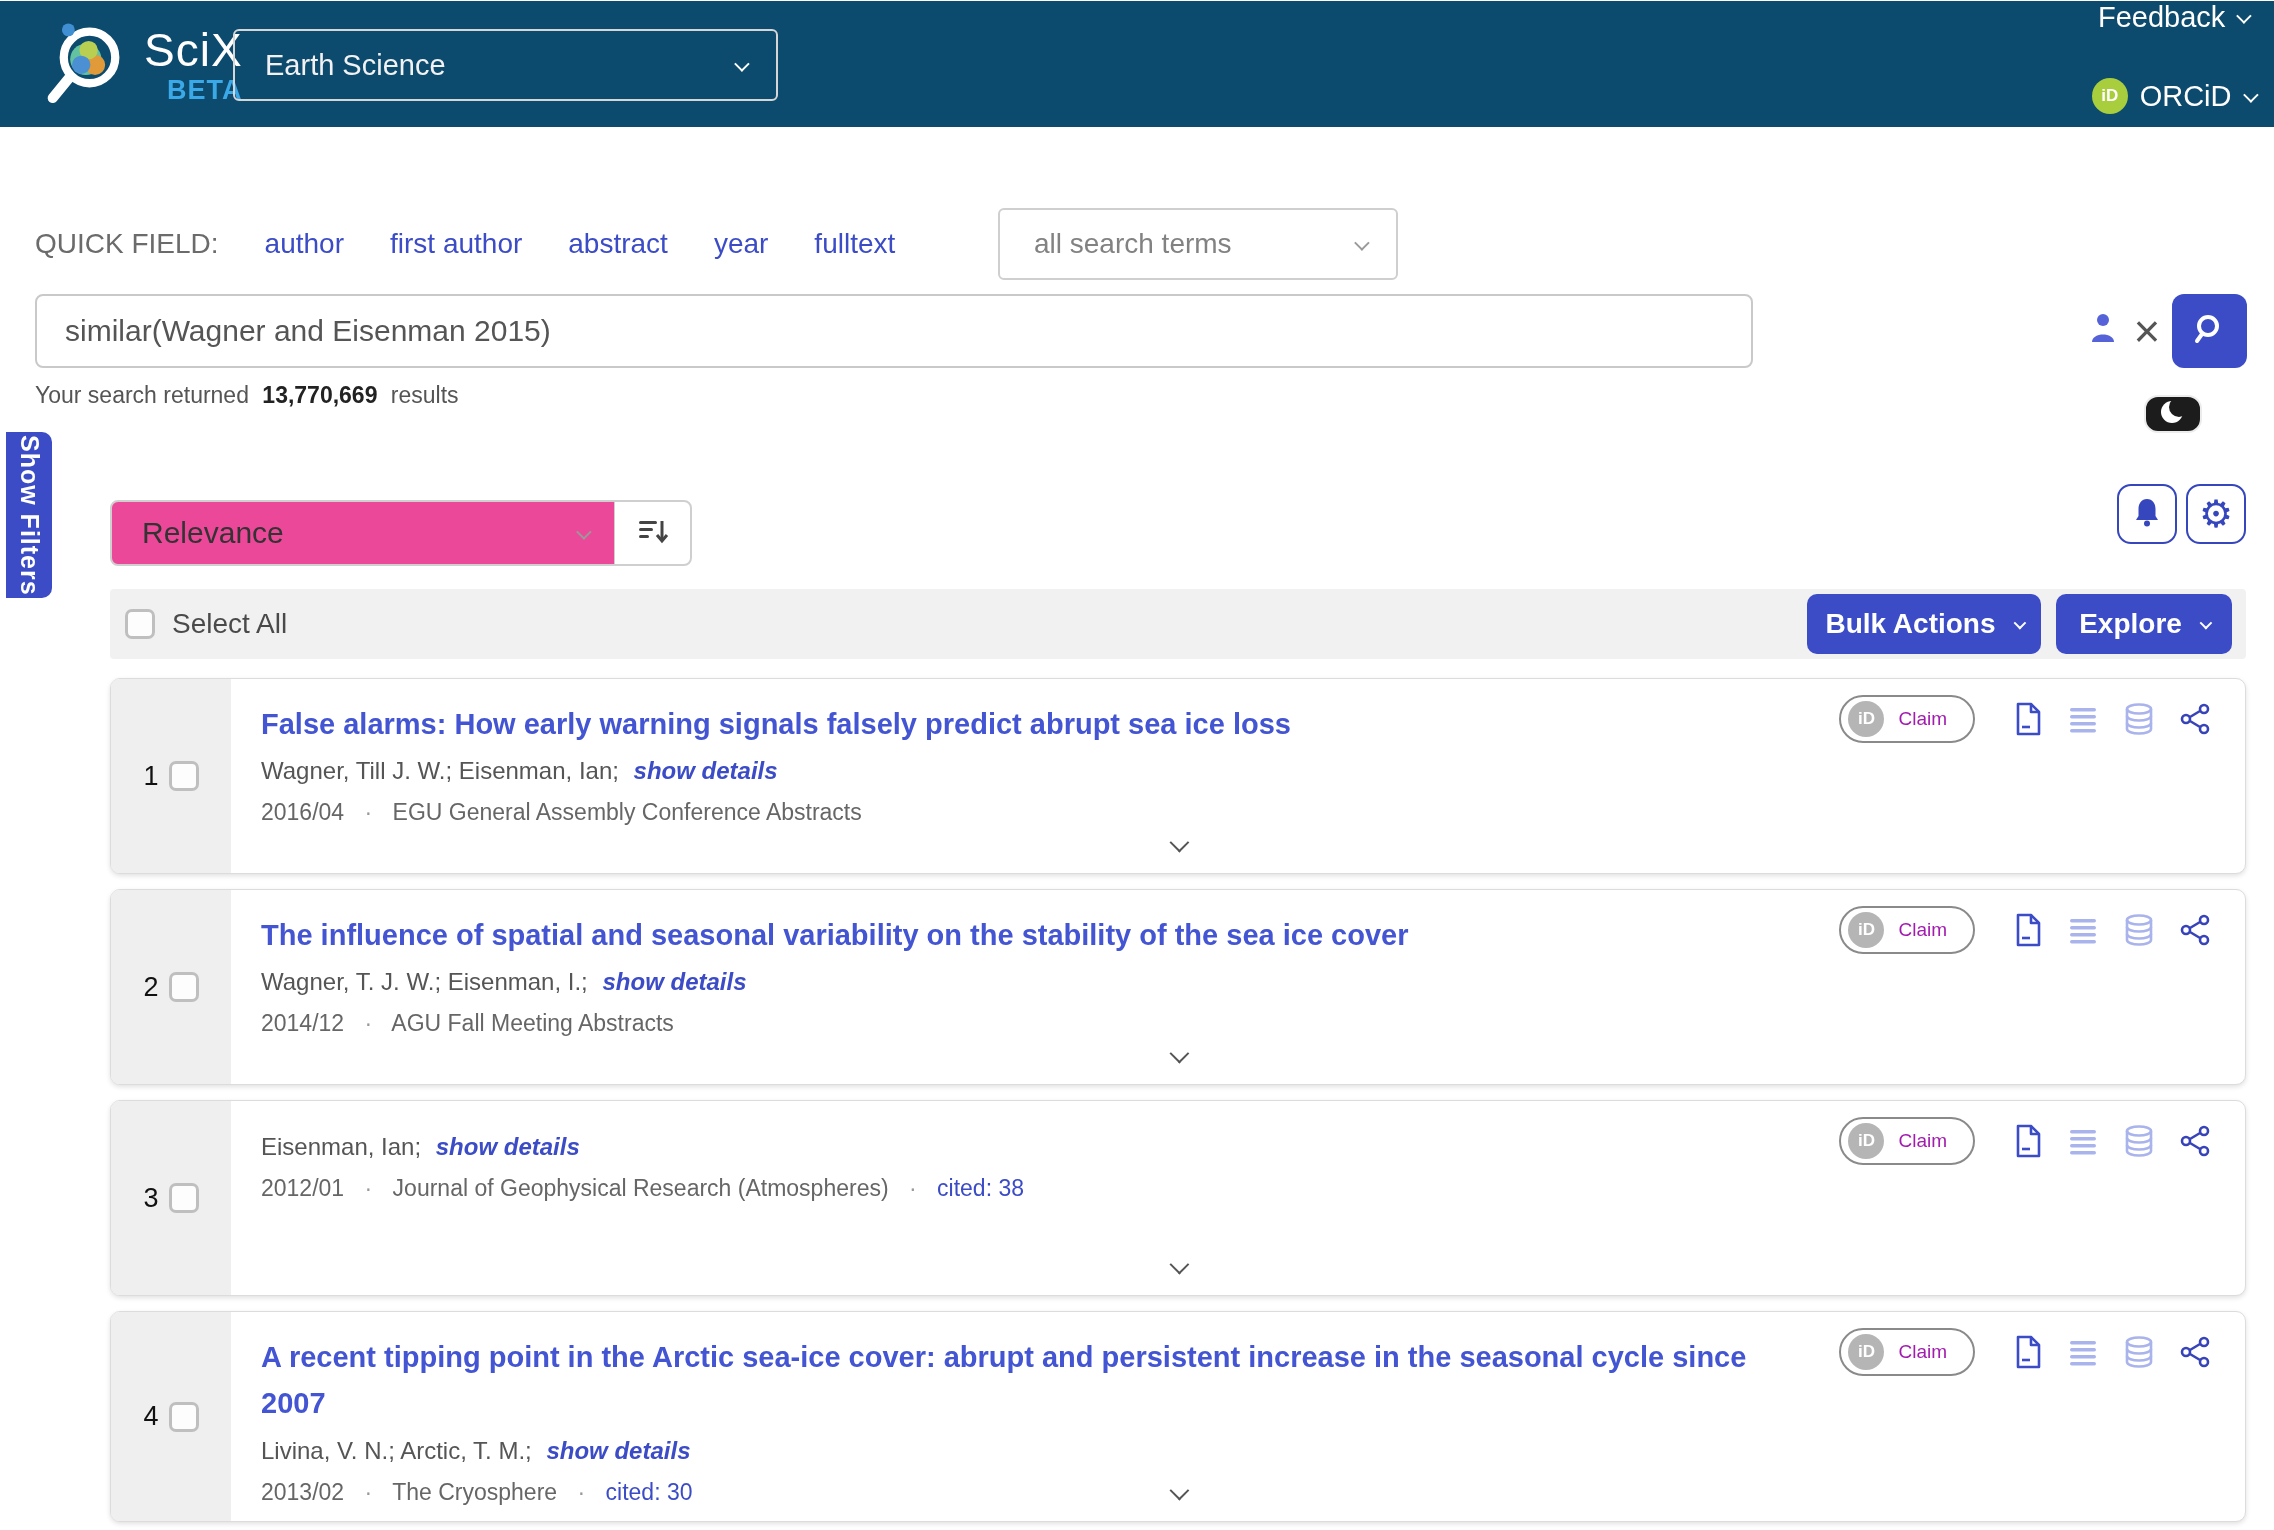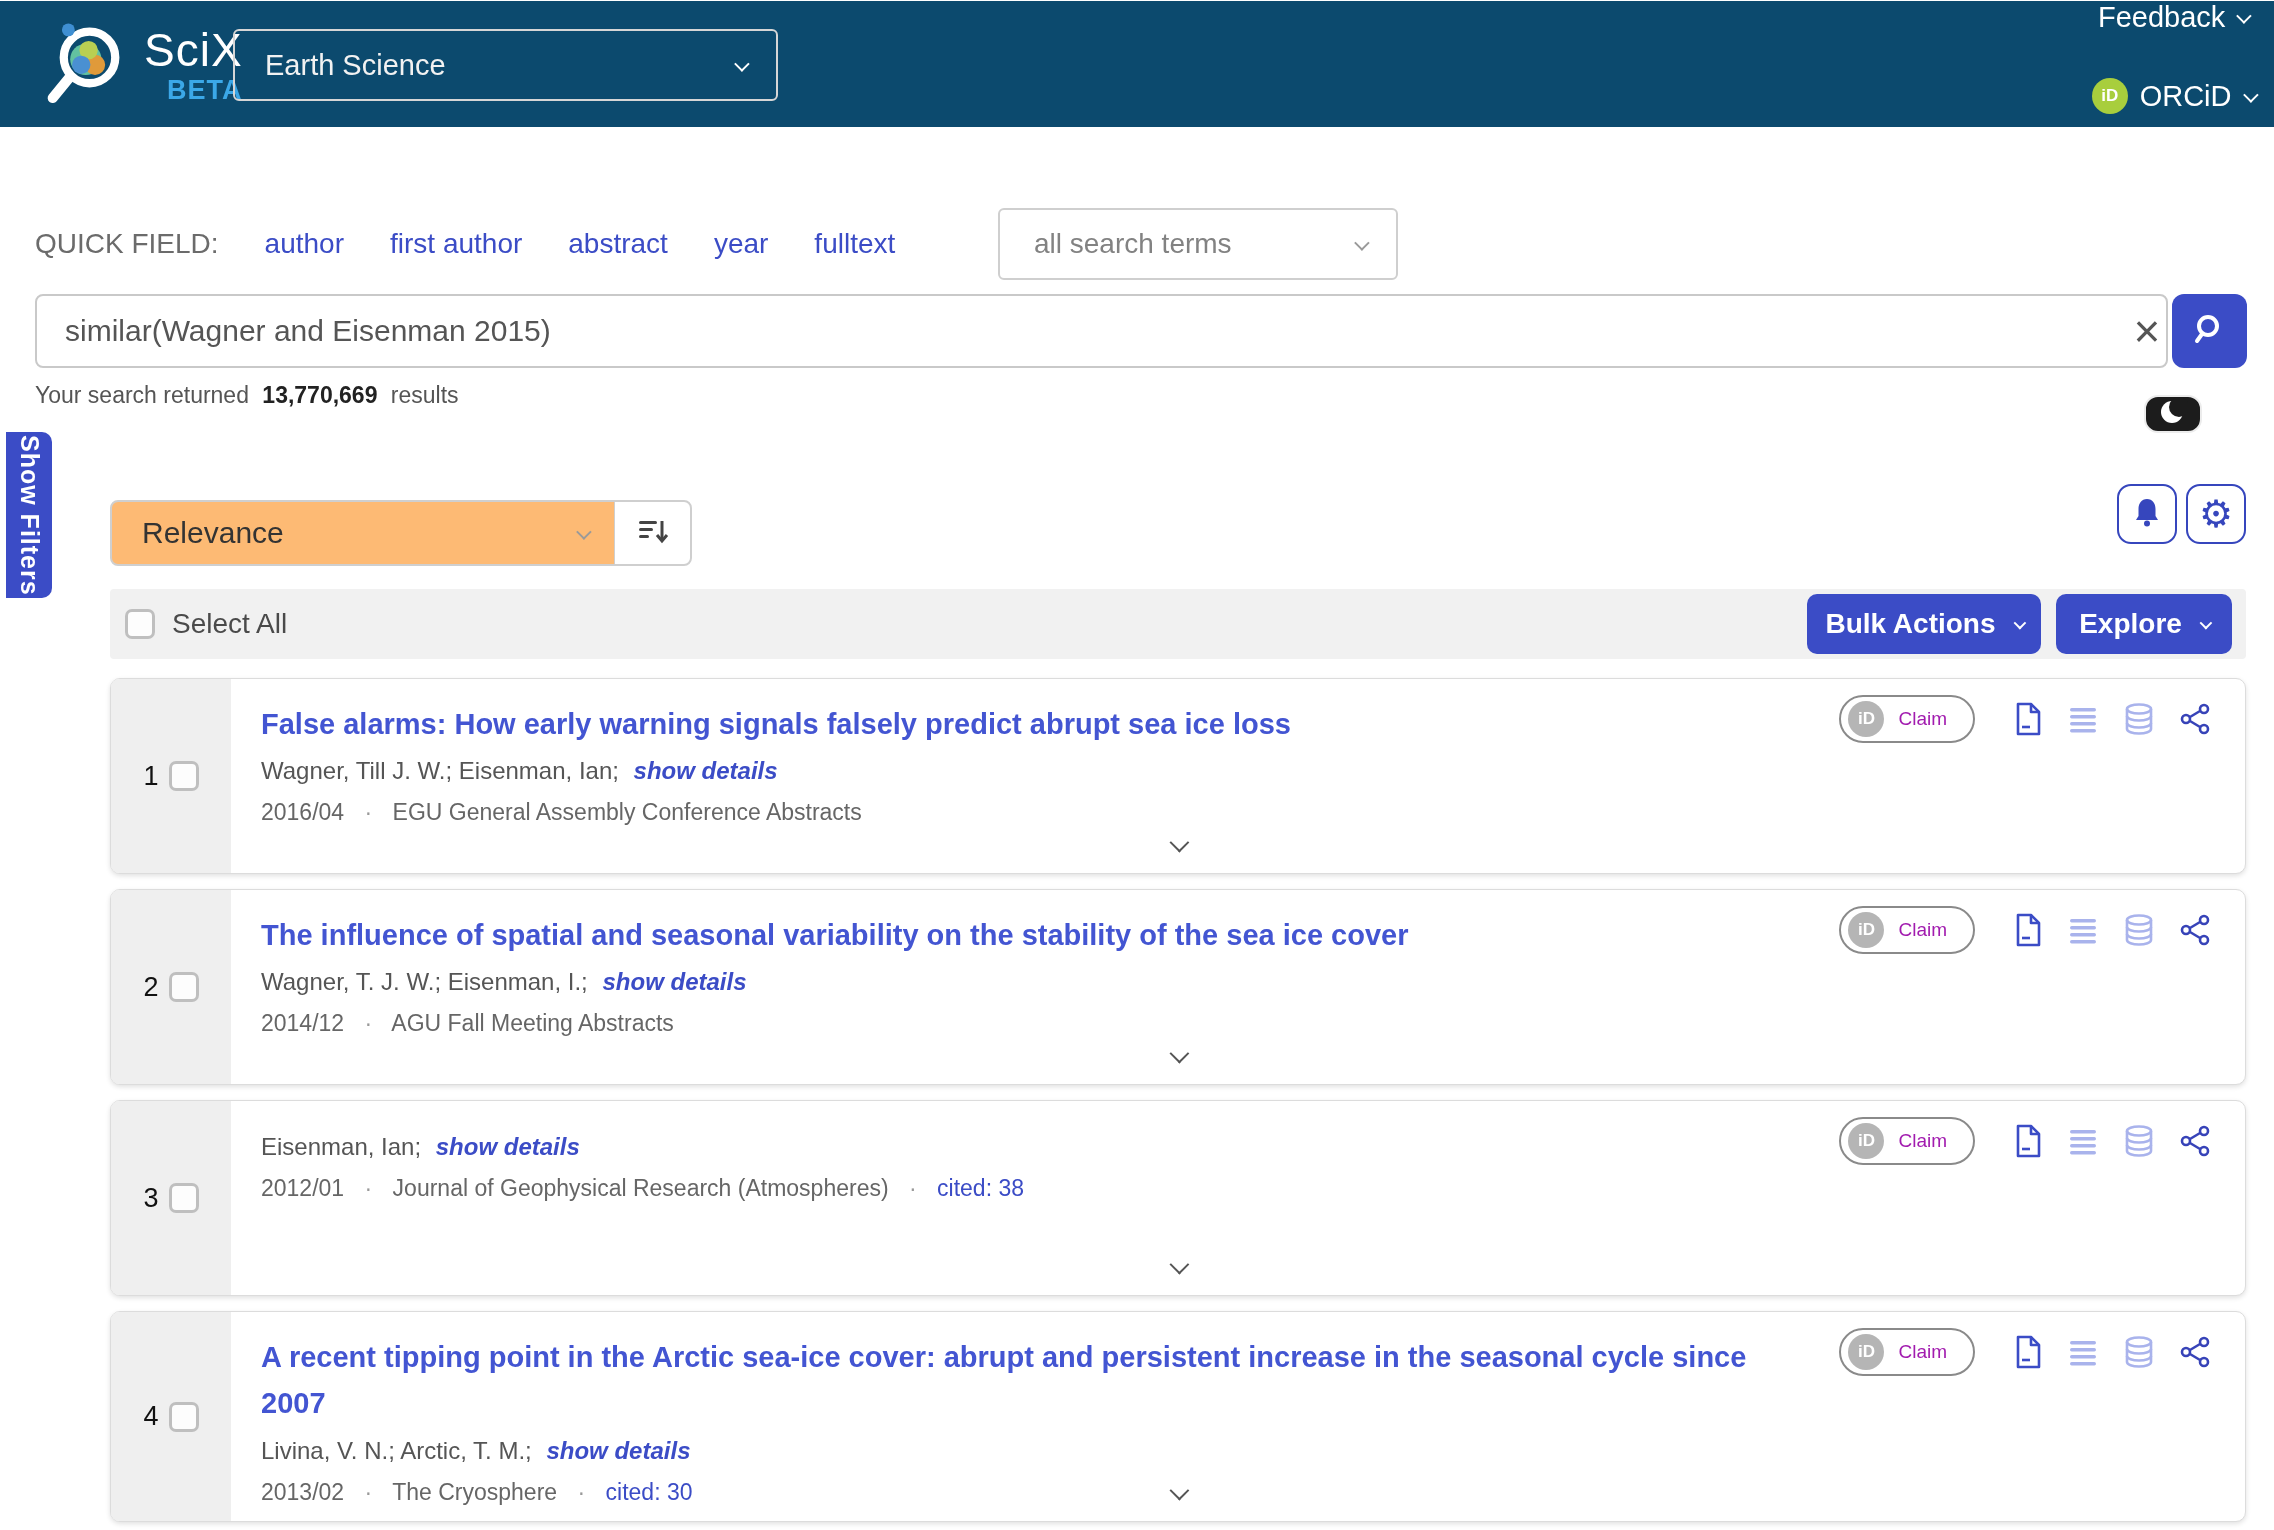--- a/index.html
+++ b/index.html
@@ -34,37 +34,37 @@
   .quickfield-row { position:absolute; left:35px; top:208px; height:72px; display:flex; align-items:center; gap:46px; }
   .qf-label { color:#6b6b6b; font-size:28px; }
   .qf-link { color:#3b4cc6; font-size:28px; font-weight:500; cursor:pointer; }
   .terms-select { position:absolute; left:998px; top:208px; width:400px; height:72px;
     border:2px solid #cfcfcf; border-radius:6px; background:#fff; display:flex; align-items:center;
     padding:0 30px 0 34px; color:#828282; font-size:28px; cursor:pointer; }
   .terms-select .spacer { flex:1; }
 
   
   .search-row { position:absolute; left:35px; top:294px; width:2212px; height:74px; }
-  .search-input { position:absolute; left:0; top:0; width:2133px; height:74px; border:2px solid #c9c9c9;
+  .search-input { position:absolute; left:0; top:0; width:1718px; height:74px; border:2px solid #c9c9c9;
     border-radius:8px; font-size:30px; color:#555; padding:0 90px 0 28px; font-family:"Liberation Sans", sans-serif; }
   .search-clear { position:absolute; left:2082px; top:0; width:60px; height:74px; border:none; background:transparent;
     font-size:46px; color:#555; cursor:pointer; line-height:74px; }
   .search-btn { position:absolute; left:2137px; top:0; width:75px; height:74px; background:#3b4cc6;
     border:none; border-radius:12px; cursor:pointer; display:flex; align-items:center; justify-content:center; }
   .results-info { position:absolute; left:35px; top:382px; font-size:23px; color:#555; }
   .results-info b { color:#222; }
 
   
   .filters-tab { position:absolute; left:6px; top:432px; width:46px; height:166px; background:#3b4cc6;
     border-radius:0 10px 10px 0; display:flex; align-items:center; justify-content:center; cursor:pointer; }
   .filters-tab span { writing-mode:vertical-rl; color:#fff; font-size:25px; font-weight:600; letter-spacing:1px; }
 
   
   .sort-select { position:absolute; left:110px; top:500px; width:506px; height:66px; border:2px solid #cfcfcf;
-    border-radius:8px 0 0 8px; background:#fdba74; display:flex; align-items:center; padding:0 26px 0 30px;
+    border-radius:8px 0 0 8px; background:#ec4899; display:flex; align-items:center; padding:0 26px 0 30px;
     color:#333; font-size:30px; cursor:pointer; }
   .sort-select .spacer { flex:1; }
   .sort-dir-btn { position:absolute; left:614px; top:500px; width:78px; height:66px; border:2px solid #cfcfcf;
     border-left:1px solid #cfcfcf; border-radius:0 8px 8px 0; background:#fff; cursor:pointer;
     display:flex; align-items:center; justify-content:center; }
   .icon-btn { position:absolute; width:60px; height:60px; border:2.5px solid #3646bd; border-radius:14px;
     background:#fff; cursor:pointer; display:flex; align-items:center; justify-content:center; }
   .bell-btn { left:2117px; top:484px; }
   .gear-btn { left:2186px; top:484px; }
   .gear-glyph { font-size:38px; color:#3646bd; line-height:1; }

